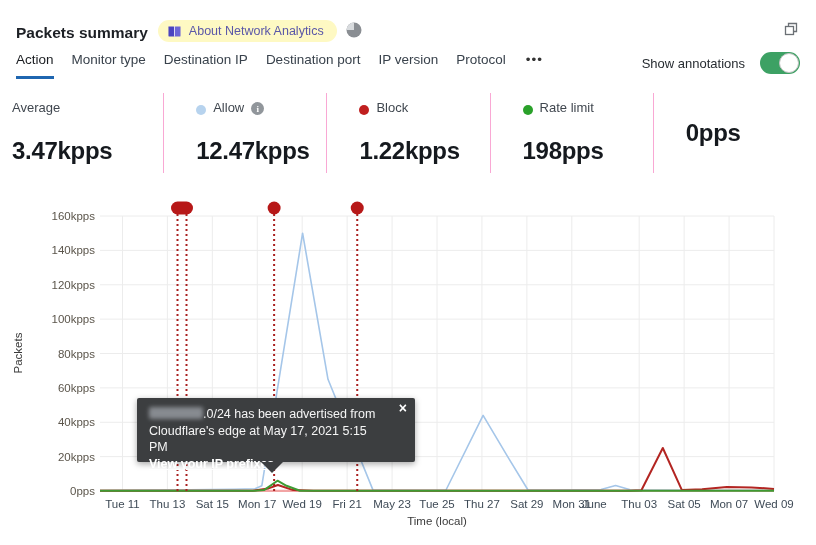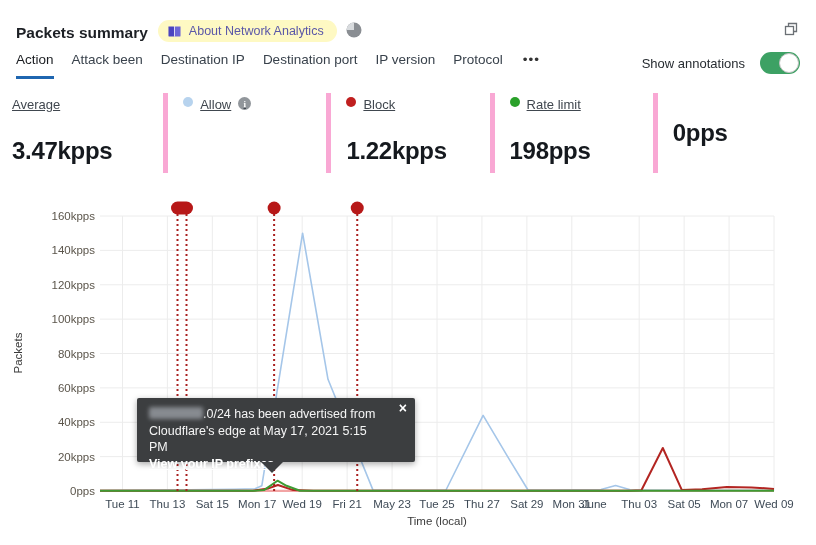--- a/index.html
+++ b/index.html
@@ -23,22 +23,22 @@
   .tab-more { font-size: 13.5px; letter-spacing: 1px; color: #333; padding: 0 2px 9px 2px; cursor: pointer; }
   .annot-ctl { margin-left: auto; display: flex; align-items: center; gap: 15px; }
   .annot-label { font-size: 13px; color: #272c31; }
   .toggle { width: 40px; height: 22px; border-radius: 11px; background: #3da164; position: relative; cursor: pointer; }
   .toggle .knob { position: absolute; right: 1px; top: 1px; width: 20px; height: 20px;
     background: #fff; border: 1px solid #c2c2c2; border-radius: 50%; }
 
   
   .stats { display: flex; margin-top: 14px; }
   .stat { width: 20%; padding: 4px 8px 8px 12px; }
-  .stat + .stat { border-left: 5px solid #f9a8d4; padding-left: 15px; }
-  .stat-head { display: flex; align-items: flex-start; gap: 7px; font-size: 13px; color: #40474f; height: 18px; text-decoration: underline; }
+  .stat + .stat { border-left: 1px solid #f9a8d4; padding-left: 32px; }
+  .stat-head { display: flex; align-items: flex-end; gap: 7px; font-size: 13px; color: #40474f; height: 18px; }
   .dot { width: 10px; height: 10px; border-radius: 50%; flex: 0 0 auto; }
   .info-icon { width: 13px; height: 13px; border-radius: 50%; background: #91969b; color: #fff;
     font-size: 9px; font-weight: bold; display: inline-flex; align-items: center; justify-content: center;
     font-family: "Liberation Serif", serif; cursor: pointer; }
   .stat-value { font-size: 24px; font-weight: 600; color: #15191e; margin-top: 22px; letter-spacing: -0.3px; }
 
   
   #chart-svg { position: absolute; left: 0; top: 0; pointer-events: none; }
   #chart-svg text { font-family: "Liberation Sans", sans-serif; }
 
@@ -81,21 +81,21 @@
       <svg width="18" height="18" viewBox="0 0 18 18">
         <rect x="3.5" y="6.5" width="8" height="8" fill="#fff" stroke="#6b7075" stroke-width="1.3"></rect>
         <path d="M6.5 6.5 V3.5 H14.5 V11.5 H11.5" fill="none" stroke="#6b7075" stroke-width="1.3"></path>
       </svg>
     </span>
   </div>
 
   <div class="tabbar">
     <div class="tabs">
       <span class="tab active">Action</span>
-      <span class="tab">Attack been</span>
+      <span class="tab">Monitor type</span>
       <span class="tab">Destination IP</span>
       <span class="tab">Destination port</span>
       <span class="tab">IP version</span>
       <span class="tab">Protocol</span>
       <span class="tab-more">•••</span>
     </div>
     <div class="annot-ctl">
       <span class="annot-label">Show annotations</span>
       <span class="toggle" style="background: rgb(61, 161, 100);">
           <span class="knob"></span>
@@ -109,20 +109,21 @@
         <span>Average</span>
       </div>
       <div class="stat-value">3.47kpps</div>
     </div>
     <div class="stat">
       <div class="stat-head">
         <span class="dot" style="background: rgb(183, 211, 238);"></span>
         <span>Allow</span>
         <span class="info-icon">i</span>
       </div>
+      <div class="stat-value">12.47kpps</div>
     </div>
     <div class="stat">
       <div class="stat-head">
         <span class="dot" style="background: rgb(192, 31, 31);"></span>
         <span>Block</span>
       </div>
       <div class="stat-value">1.22kpps</div>
     </div>
     <div class="stat">
       <div class="stat-head">

